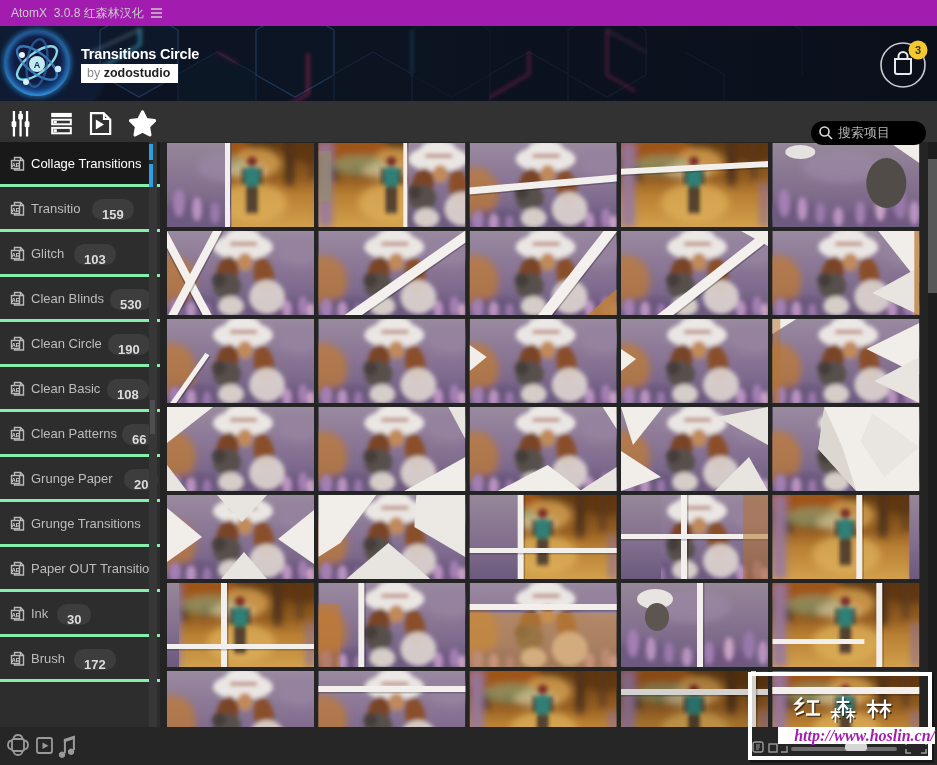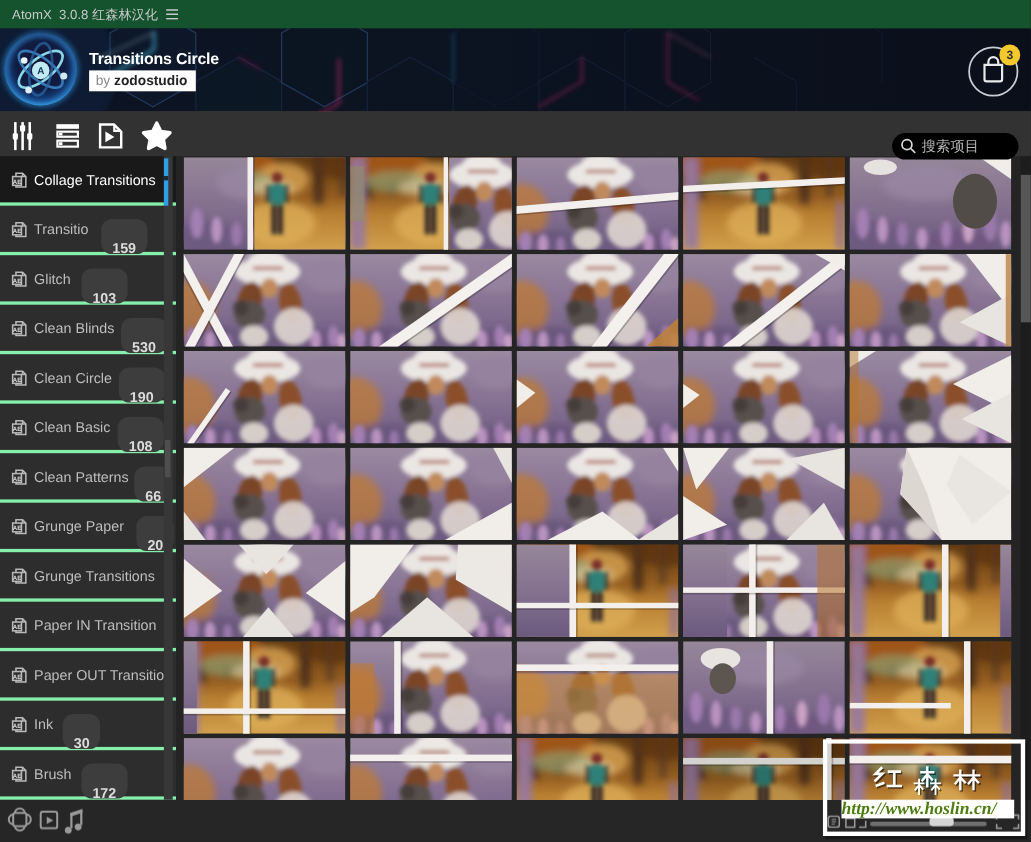--- a/index.html
+++ b/index.html
@@ -1,47 +1,47 @@
 <!DOCTYPE html>
 <html><head><meta charset="utf-8">
 <style>
 *{margin:0;padding:0;box-sizing:border-box}
 html,body{width:937px;height:765px;overflow:hidden;background:#272727;font-family:"Liberation Sans",sans-serif}
-.titlebar{position:absolute;left:0;top:0;width:937px;height:26px;background:#14532d;color:#c9c9c9;font-size:12px;line-height:26px}
+.titlebar{position:absolute;left:0;top:0;width:937px;height:26px;background:#a21caf;color:#c9c9c9;font-size:12px;line-height:26px}
 .titlebar .t{position:absolute;left:11px;top:0}
 .header{position:absolute;left:0;top:26px;width:937px;height:75px;background:#0c1322}
 .header .ttl{position:absolute;left:81px;top:20px;font-size:14.5px;font-weight:bold;color:#fff;letter-spacing:-.2px}
 .header .byb{position:absolute;left:81px;top:38px;height:19px;background:#ffffff;padding:0 8px 0 6px;font-size:12.5px;line-height:19px;color:#8a8a8a}
 .header .byb b{color:#222;font-weight:bold}
 .toolbar{position:absolute;left:0;top:101px;width:937px;height:41px;background:#323232}
 .search{position:absolute;left:811px;top:20px;width:115px;height:24px;background:#000000;border-radius:12px;color:#b5b5b5;font-size:13px;line-height:24px;padding-left:27px}
 .search svg{position:absolute;left:7px;top:4px}
 .sidebar{position:absolute;left:0;top:142px;width:160px;height:585px;background:#2d2d2d}
 .item{position:relative;height:45px;border-bottom:3px solid #86efac;color:#bdbdbd;font-size:13px}
 .item .lbl{position:absolute;left:31px;top:14px;white-space:nowrap}
 .item svg.aeic{position:absolute;left:10px;top:14px}
-.item .badge{position:absolute;left:0;top:12px;background:#3d3d3d;color:#dcdcdc;font-weight:bold;font-size:13px;border-radius:10px;height:21px;line-height:21px;padding:16px 10px}
+.item .badge{position:absolute;left:0;top:12px;background:#3d3d3d;color:#dcdcdc;font-weight:bold;font-size:13px;border-radius:10px;height:21px;line-height:21px;padding:5px 10px}
 .item.sel{background:#191919;color:#fff}
 .b1{left:92px!important} .b2{left:74px!important} .b3{left:110px!important} .b4{left:108px!important} .b5{left:107px!important} .b6{left:122px!important} .b7{left:124px!important} .b8{left:57px!important} .b9{left:74px!important}
 .sscroll{position:absolute;left:149px;top:142px;width:8px;height:585px;background:#373737}
 .sthumb{position:absolute;left:148.5px;top:144px;width:4px;height:43px;background:#2e9fe6}
 .snotch{position:absolute;left:148.5px;top:160px;width:4px;height:4px;background:#1f2a33}
 .sthumb2{position:absolute;left:149.5px;top:400px;width:5px;height:34px;background:#4e4e4e}
 .gridwrap{position:absolute;left:160px;top:142px;width:777px;height:623px;background:#242424}
 .mscroll{position:absolute;left:928px;top:142px;width:9px;height:623px;background:#1d1d1d}
 .mthumb{position:absolute;left:928px;top:159px;width:9px;height:134px;background:#575757}
 .bottombar{position:absolute;left:0;top:727px;width:937px;height:38px;background:#262626}
 .bbslider{position:absolute;left:791px;top:20px;width:106px;height:4px;background:#6f6f6f;border-radius:2px}
 .bbhandle{position:absolute;left:845px;top:16px;width:22px;height:8px;background:#d6d6d6;border-radius:3px}
 .bbgrid{position:absolute;left:768px;top:15px;color:#9a9a9a;font-size:11px}
 .bbfs{position:absolute;left:905px;top:13px}
 .bbpage{position:absolute;left:752px;top:14px}
 .wm{position:absolute;left:748px;top:672px;width:184px;height:88px;border:4px solid #fff;box-shadow:2px 3px 0 rgba(0,0,0,.35)}
 .wm .cnsvg{position:absolute;left:0;top:17px}
-.wm .url{position:absolute;left:13px;top:51px;width:157px;height:17px;background:#fff;color:#4d7c0f;font-size:16px;font-weight:bold;font-style:italic;line-height:17px;text-align:left;font-family:"Liberation Serif",serif}
+.wm .url{position:absolute;left:26px;top:51px;width:157px;height:17px;background:#fff;color:#a21caf;font-size:16px;font-weight:bold;font-style:italic;line-height:17px;text-align:right;font-family:"Liberation Serif",serif}
 </style></head>
 <body>
 <div class="gridwrap"></div>
 <svg width="777" height="623" viewBox="0 0 777 623" style="position:absolute;left:160px;top:142px">
     <defs>
 <filter id="b1" x="-15%" y="-15%" width="130%" height="130%">
         <feGaussianBlur stdDeviation="2.1"></feGaussianBlur>
       </filter>
 <filter id="b2" x="-15%" y="-15%" width="130%" height="130%">
         <feGaussianBlur stdDeviation="3.6"></feGaussianBlur>
@@ -633,29 +633,20 @@
       </svg>
       <span class="lbl">Grunge Transitions</span>
     </div>
     <div class="item">
       <svg class="aeic" width="16" height="16" viewBox="0 0 16 16">
         <path d="M4.5 1.5 h6 l3 3 v9.5 h-9 z" fill="none" stroke="#b9b9b9" stroke-width="1.4"></path>
         <path d="M10.5 1.5 v3 h3" fill="none" stroke="#b9b9b9" stroke-width="1.4"></path>
         <rect x="1.5" y="4.5" width="8" height="8" fill="#2d2d2d" stroke="#b9b9b9" stroke-width="1.4"></rect>
         <text x="5.5" y="11" font-size="5.5" font-weight="bold" fill="#d9d9d9" text-anchor="middle" font-family="Liberation Sans">AE</text>
       </svg>
-      <span class="lbl">Paper IN Transition</span>
-    </div>
-    <div class="item">
-      <svg class="aeic" width="16" height="16" viewBox="0 0 16 16">
-        <path d="M4.5 1.5 h6 l3 3 v9.5 h-9 z" fill="none" stroke="#b9b9b9" stroke-width="1.4"></path>
-        <path d="M10.5 1.5 v3 h3" fill="none" stroke="#b9b9b9" stroke-width="1.4"></path>
-        <rect x="1.5" y="4.5" width="8" height="8" fill="#2d2d2d" stroke="#b9b9b9" stroke-width="1.4"></rect>
-        <text x="5.5" y="11" font-size="5.5" font-weight="bold" fill="#d9d9d9" text-anchor="middle" font-family="Liberation Sans">AE</text>
-      </svg>
       <span class="lbl">Paper OUT Transitio</span>
     </div>
     <div class="item">
       <svg class="aeic" width="16" height="16" viewBox="0 0 16 16">
         <path d="M4.5 1.5 h6 l3 3 v9.5 h-9 z" fill="none" stroke="#b9b9b9" stroke-width="1.4"></path>
         <path d="M10.5 1.5 v3 h3" fill="none" stroke="#b9b9b9" stroke-width="1.4"></path>
         <rect x="1.5" y="4.5" width="8" height="8" fill="#2d2d2d" stroke="#b9b9b9" stroke-width="1.4"></rect>
         <text x="5.5" y="11" font-size="5.5" font-weight="bold" fill="#d9d9d9" text-anchor="middle" font-family="Liberation Sans">AE</text>
       </svg>
       <span class="lbl">Ink</span>

